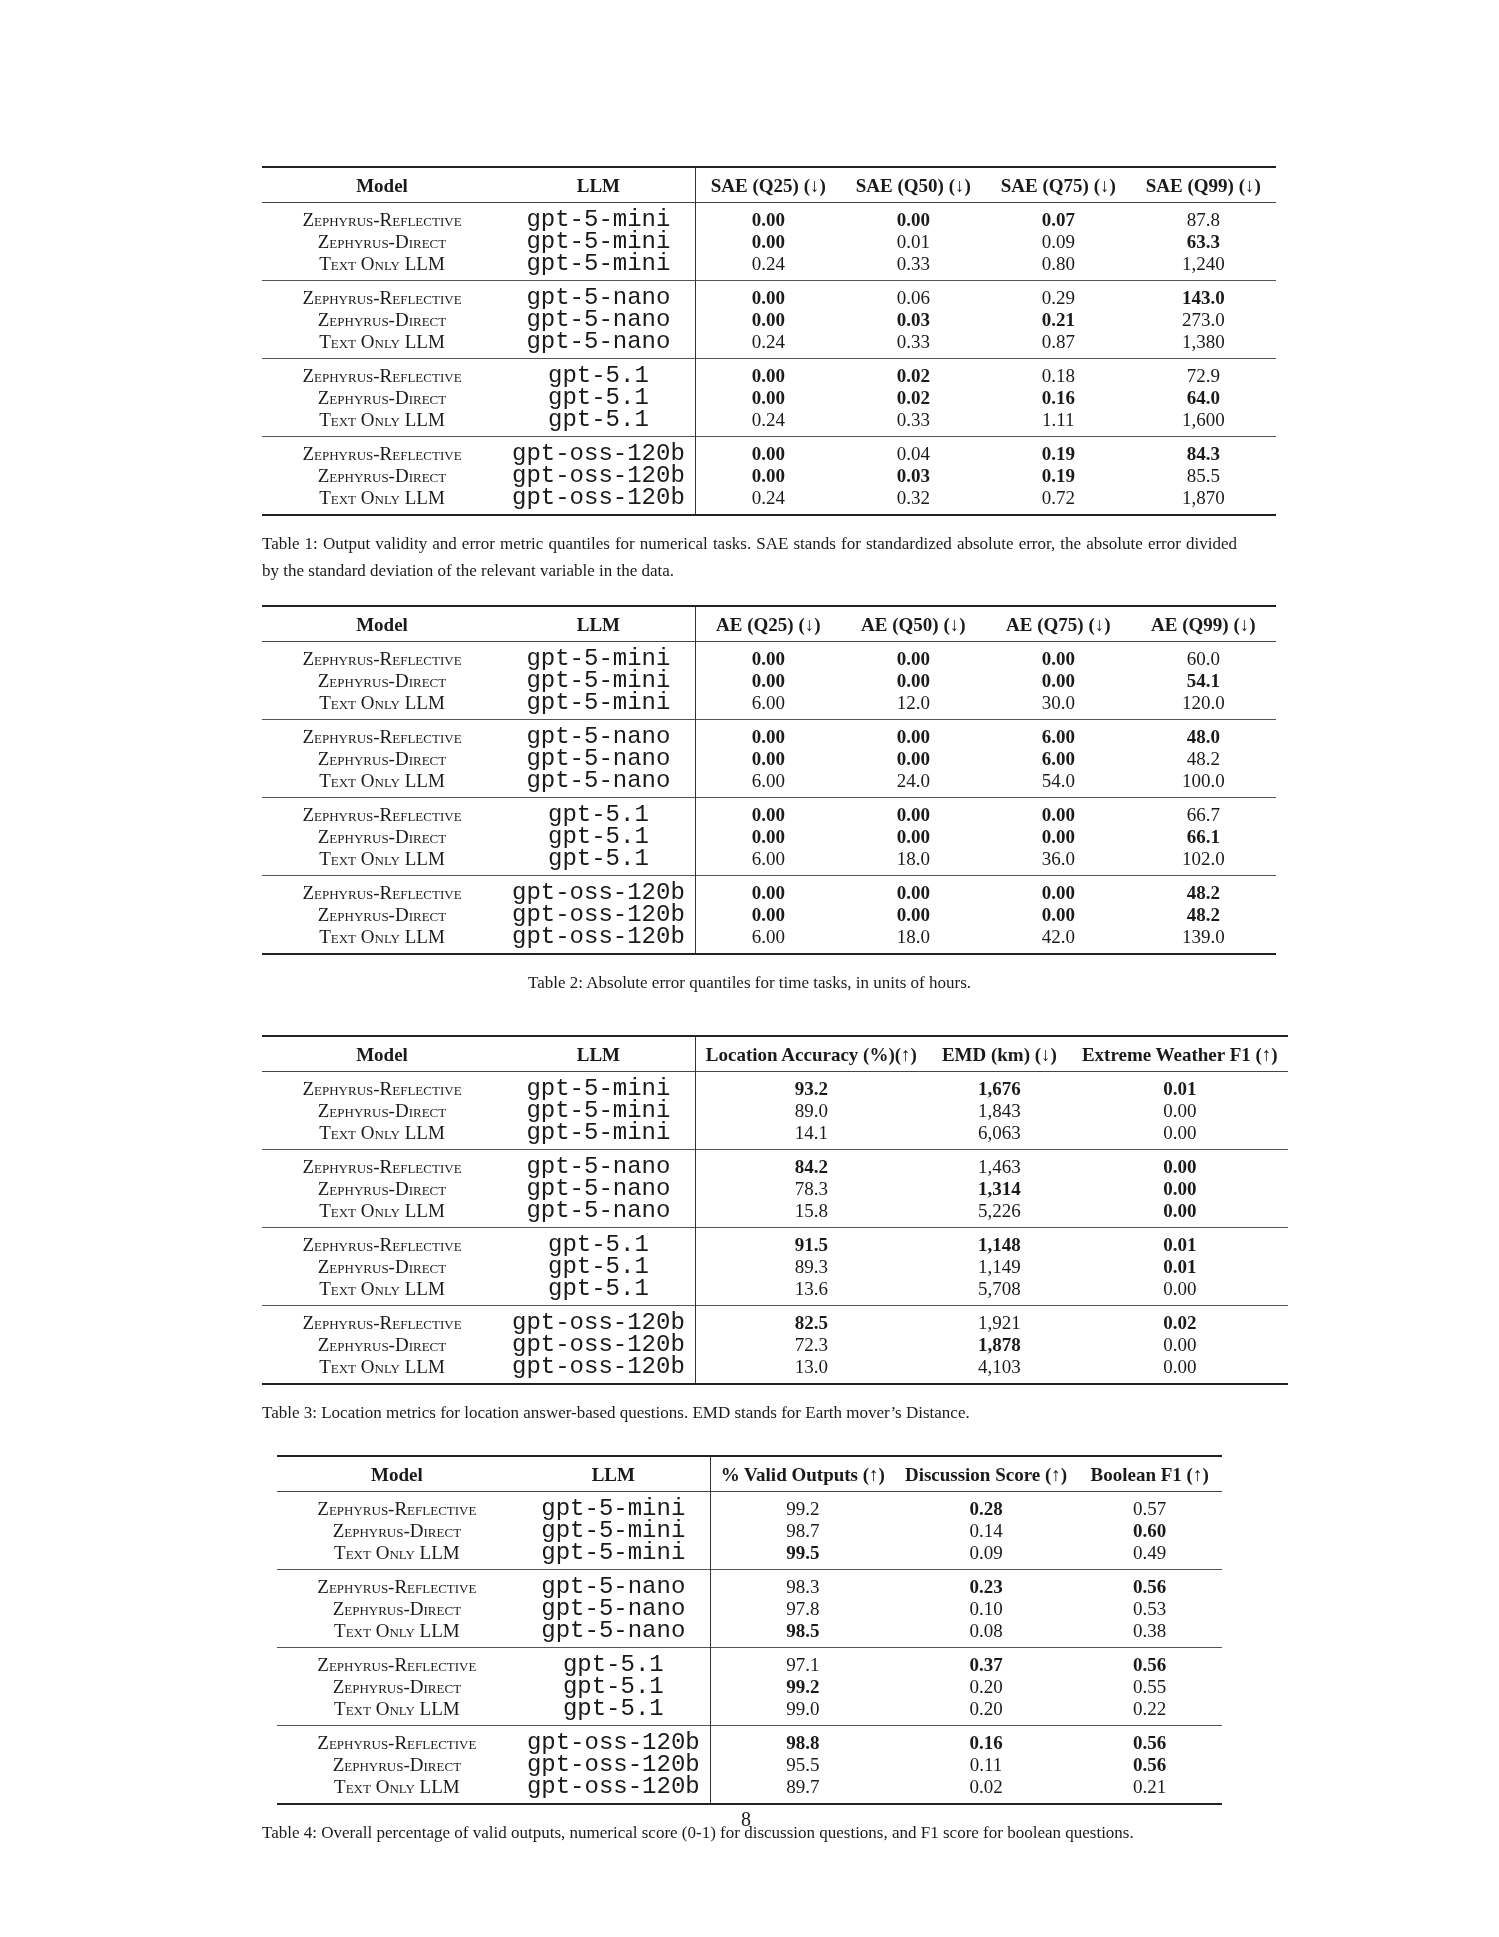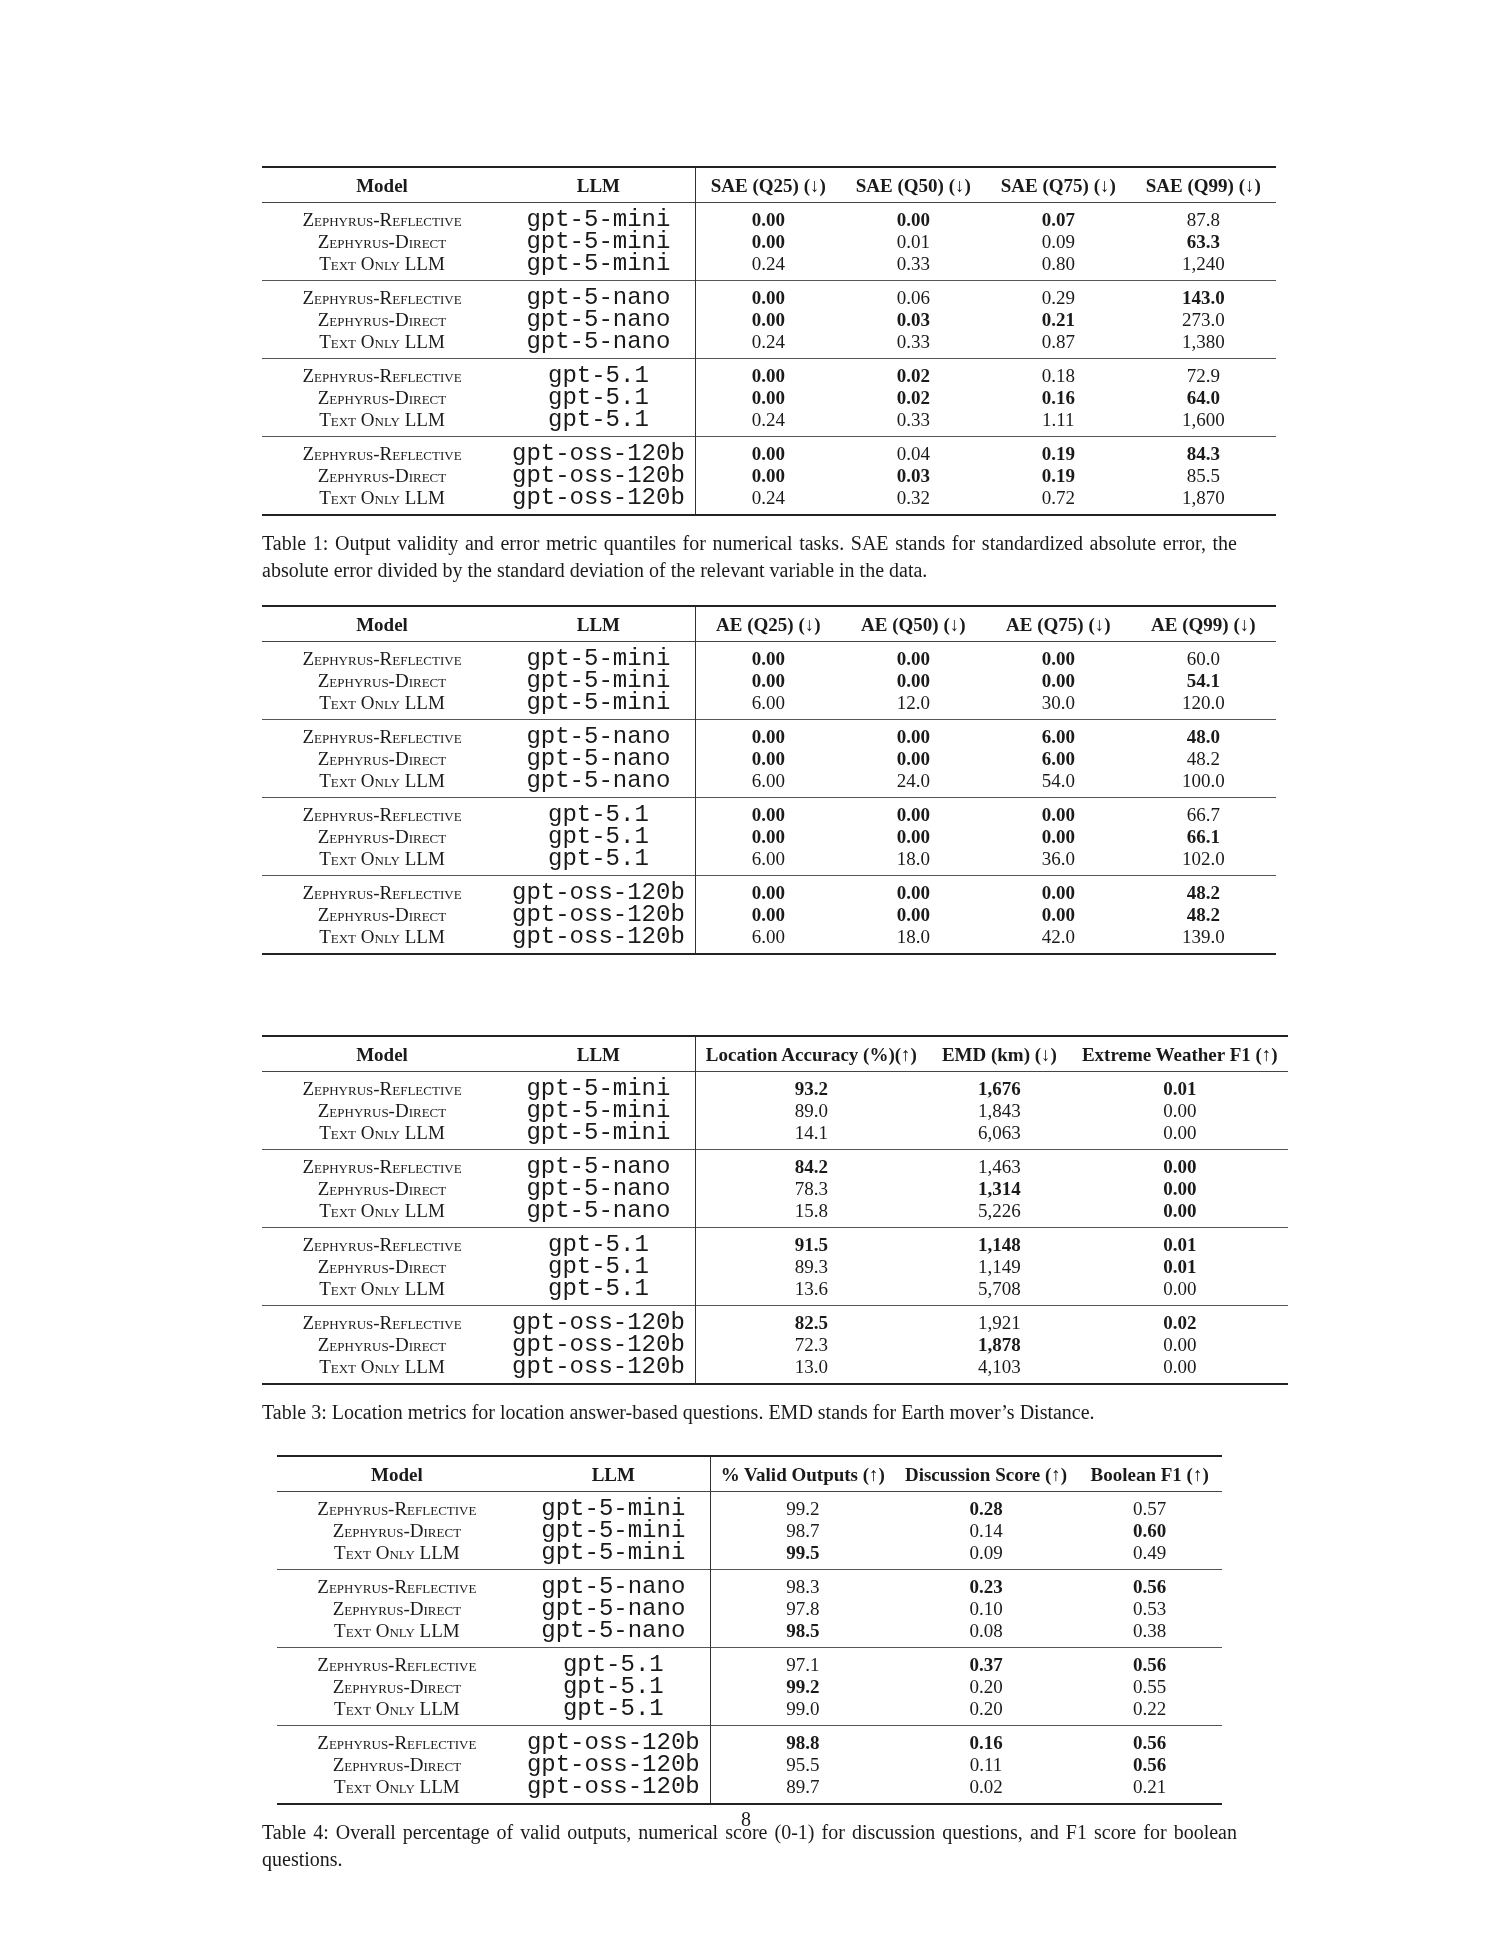--- a/index.html
+++ b/index.html
@@ -17,21 +17,21 @@
   table.res thead tr { border-top: 2.5px solid #222; border-bottom: 1.5px solid #444; }
   table.res tbody.grp tr:first-child td { padding-top: 6px; }
   table.res tbody.grp tr:last-child td { padding-bottom: 5px; }
   table.res tbody.grp + tbody.grp { border-top: 1.5px solid #555; }
   table.res tbody.grp:last-child { border-bottom: 2.5px solid #222; }
   .sc { font-variant: small-caps; }
   .mono { font-family: "Liberation Mono", "DejaVu Sans Mono", monospace; font-size: 24px; }
   .vr { border-right: 1.2px solid #333; margin-left: 11px; }
   .b { font-weight: bold; }
   .caption {
-    font-size: 20px; line-height: 27px; margin-top: 14px; text-align: justify;
+    font-size: 17px; line-height: 27px; margin-top: 14px; text-align: justify;
   }
   .caption.center { text-align: center; }
   .pagenum { position: absolute; left: 741px; top: 1808px; font-size: 20px; }
   td.model { min-width: 220px; }
   td.llm { min-width: 120px; }
   td.metric { min-width: 125px; }
 </style>
 </head>
 <body>
 
@@ -265,20 +265,21 @@
         <tr>
           <td class="model sc">Text Only LLM</td>
           <td class="llm mono vr">gpt-oss-120b</td>
           <td class="metric">6.00</td>
           <td class="metric">18.0</td>
           <td class="metric">42.0</td>
           <td class="metric">139.0</td>
         </tr>
       </tbody>
     </table>
+  <div class="caption center">Table 2:  Absolute error quantiles for time tasks, in units of hours.</div>
 </div>
 
 <div class="block" style="top:1035px;">
   <table class="res">
       <thead>
         <tr>
           <th>Model</th>
           <th class="vr">LLM</th>
           <th>Location Accuracy (%)(↑)</th>
           <th>EMD (km) (↓)</th>

